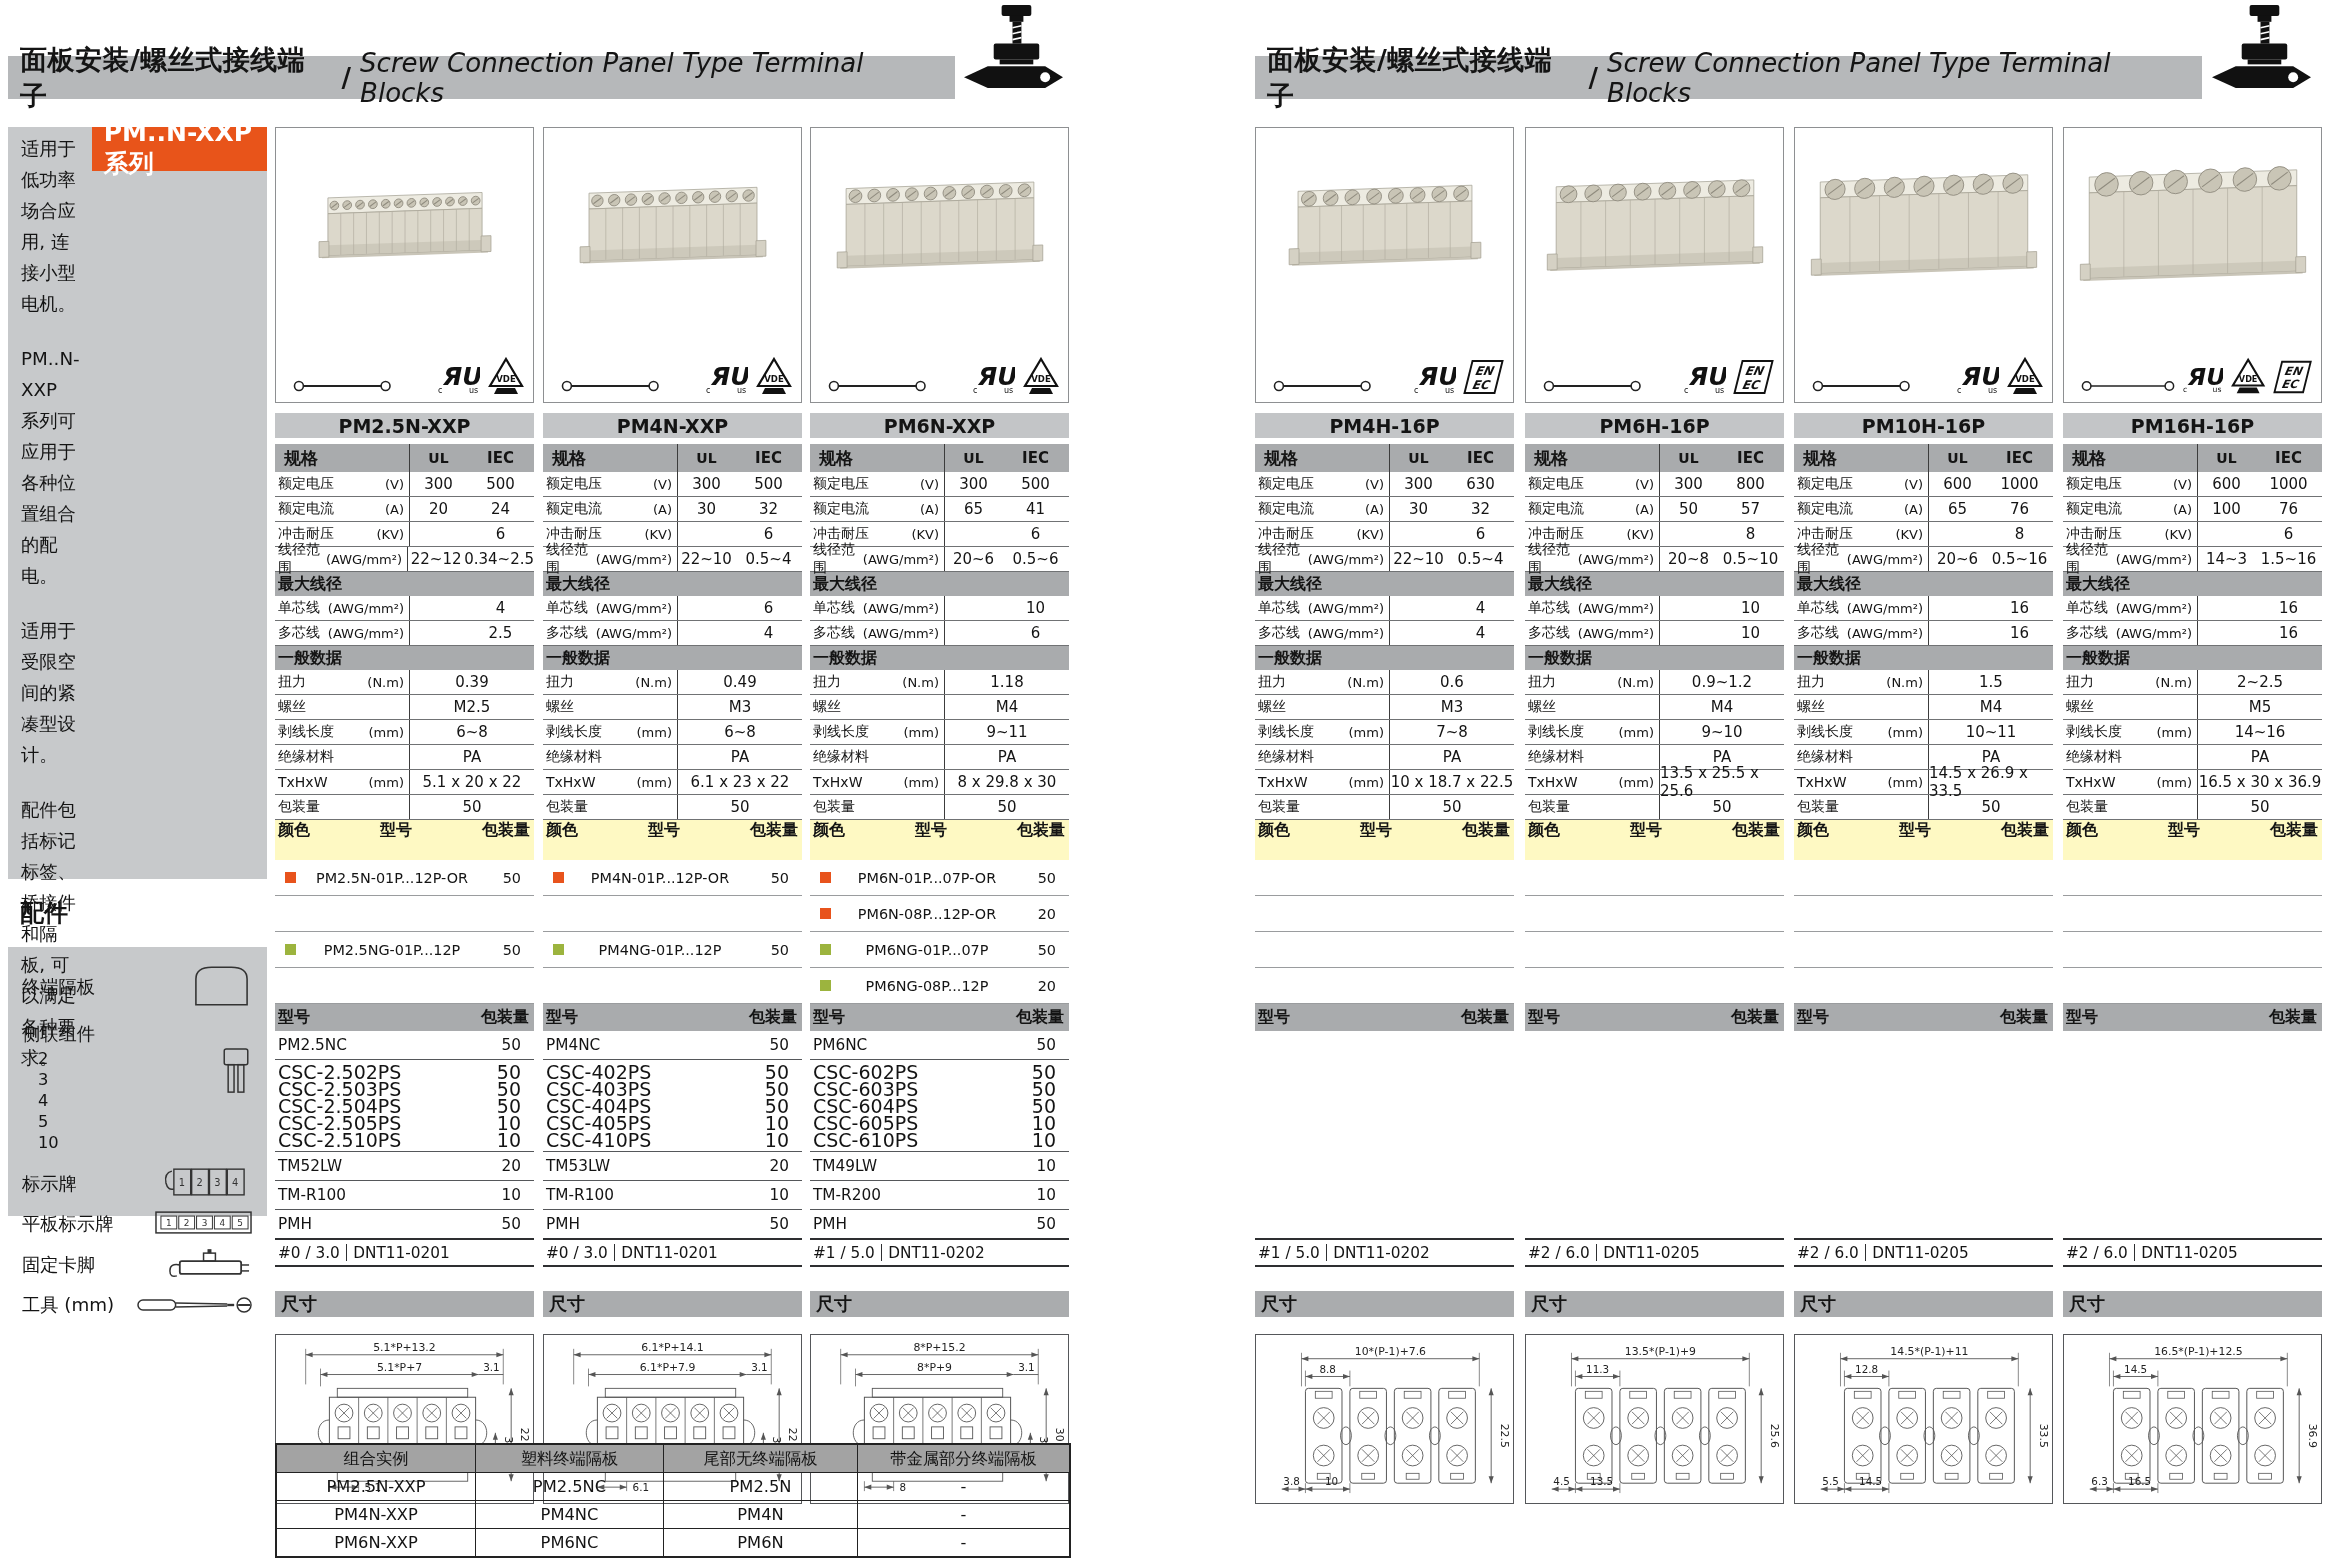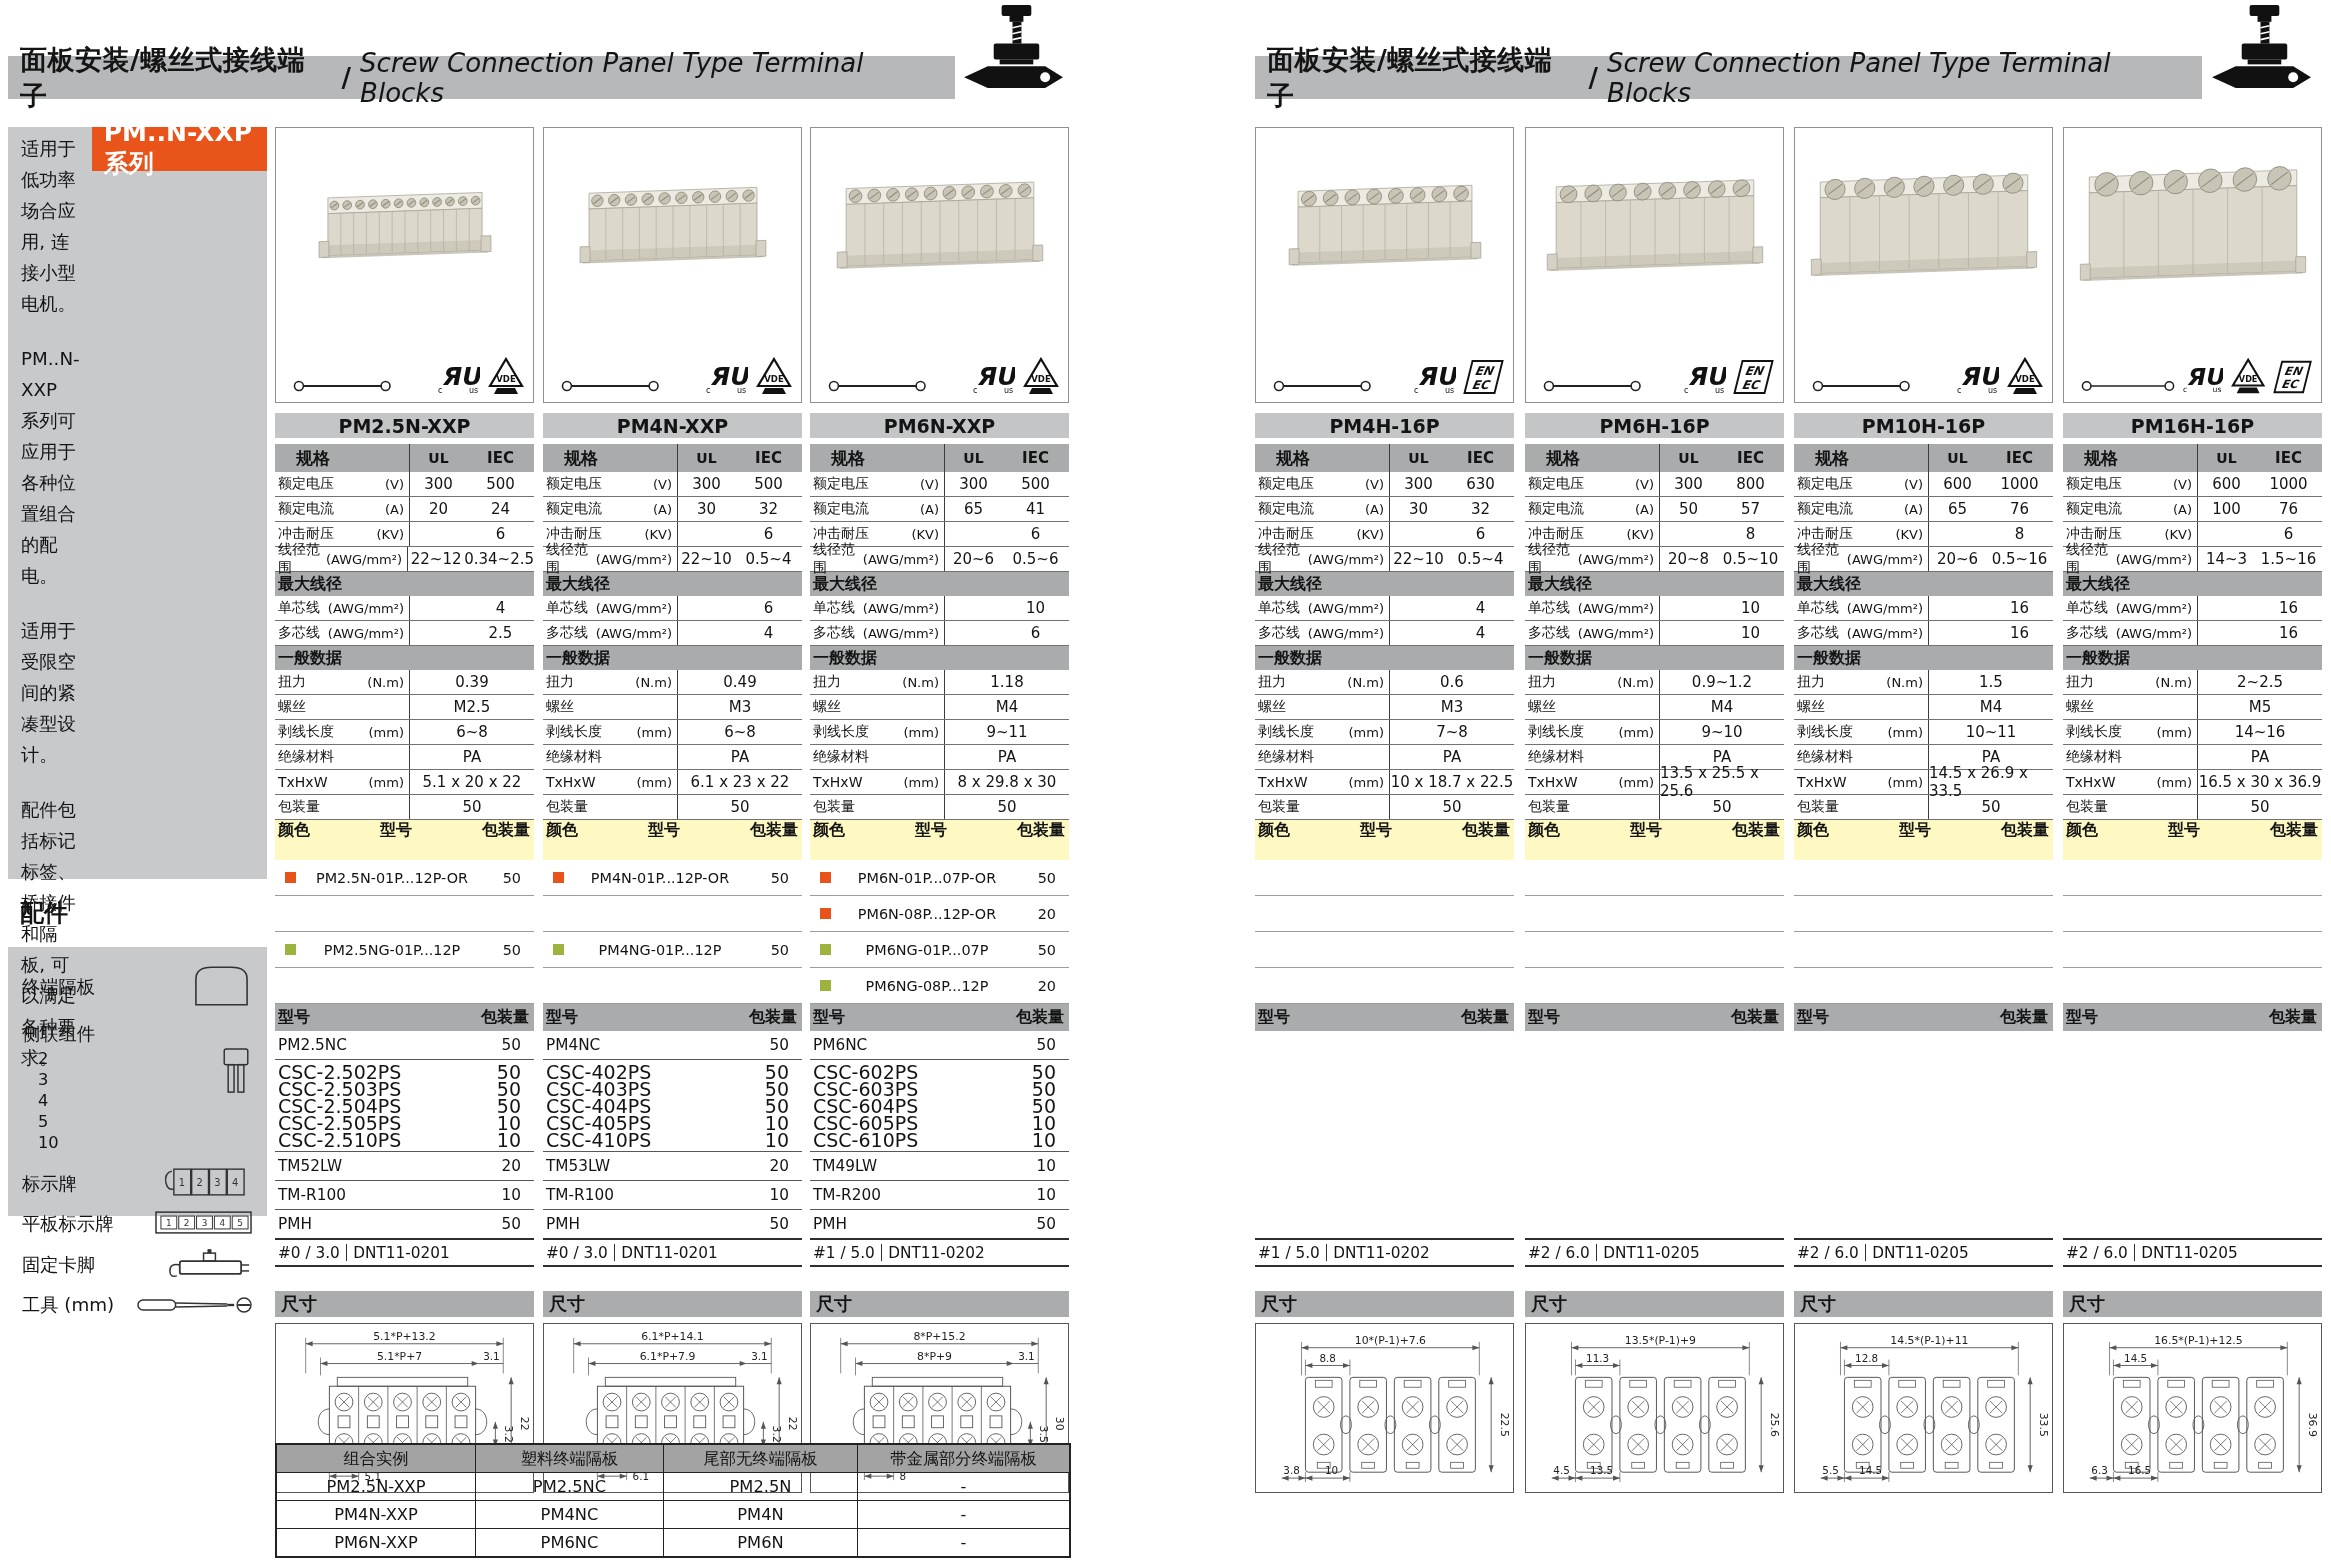--- a/index.html
+++ b/index.html
@@ -34,21 +34,21 @@
   
   .col{position:absolute;top:127px;width:259px;box-sizing:border-box}
   .photo-box{height:276px;border:1.5px solid #8e9092;background:#fff;position:relative;box-sizing:border-box;overflow:hidden}
   .photo-box svg.pp{position:absolute;left:50%;top:6px;transform:translateX(-50%)}
   .cert-row{position:absolute;bottom:7px;left:10px;right:8px;display:flex;align-items:flex-end}
   .cert-row .spacer{flex:1}
   .cert-row svg{margin-left:7px}
   .model-header{margin-top:10px;height:25px;background:#c3c5c7;font-weight:bold;font-size:19px;display:flex;align-items:center;justify-content:center;box-sizing:border-box}
   .spec{margin-top:6px}
   .shead3{height:28px;background:#a9abad;display:flex;align-items:stretch;font-weight:bold;box-sizing:border-box}
-  .shead3 .lab{width:135px;display:flex;align-items:center;padding-left:21px;font-size:17px;border-right:1.5px solid #3c3c3c;box-sizing:border-box}
+  .shead3 .lab{width:135px;display:flex;align-items:center;padding-left:9px;font-size:17px;border-right:1.5px solid #3c3c3c;box-sizing:border-box}
   .shead3 .sul{width:57px;display:flex;align-items:center;justify-content:center;font-size:14px}
   .shead3 .siec{flex:1;display:flex;align-items:center;justify-content:center;font-size:15px}
   .srow{height:25px;display:flex;align-items:stretch;border-bottom:1px solid #707274;font-size:15px;box-sizing:border-box}
   .srow .lab{width:135px;display:flex;align-items:center;justify-content:space-between;padding:0 5px 0 3px;border-right:1.5px solid #3c3c3c;box-sizing:border-box}
   .srow .lab .l{font-size:14px}
   .srow .lab .u{font-size:13px}
   .srow .sul{width:57px;display:flex;align-items:center;justify-content:center}
   .srow .siec{flex:1;display:flex;align-items:center;justify-content:center}
   .srow .sval{flex:1;display:flex;align-items:center;justify-content:center}
   .shead{height:24px;background:#a9abad;font-weight:bold;font-size:16px;display:flex;align-items:center;padding-left:3px;box-sizing:border-box}
@@ -61,21 +61,21 @@
   .crow .cmodel{flex:1;text-align:center}
   .crow .cqty{width:46px;text-align:right;padding-right:13px;box-sizing:border-box}
   .mbar{height:27px;background:#a9abad;font-weight:bold;font-size:16px;display:flex;align-items:center;justify-content:space-between;padding:0 5px 0 3px;box-sizing:border-box}
   .marea{height:207px;box-sizing:border-box}
   .mgroup{border-bottom:1.5px solid #55575a;padding:3px 0}
   .mrow{height:22px;display:flex;align-items:center;justify-content:space-between;padding:0 13px 0 3px;font-size:15.3px}
   .mrow.sm{height:17px;font-size:19px}
   .trow{height:29px;border-top:2.5px solid #2e2f31;border-bottom:2.5px solid #2e2f31;display:flex;align-items:center;font-size:15.3px;padding-left:3px;box-sizing:border-box}
   .trow .vbar{width:1.5px;height:17px;background:#2e2f31;margin:0 6px}
   .dhead{margin-top:24px;height:26px;background:#aaacae;font-weight:bold;font-size:18px;display:flex;align-items:center;padding-left:6px;box-sizing:border-box}
-  .dbox{margin-top:6px;height:170px;border:1.5px solid #55575a;background:#fff;box-sizing:border-box}
+  .dbox{margin-top:17px;height:170px;border:1.5px solid #55575a;background:#fff;box-sizing:border-box}
   
   #btable{position:absolute;left:275px;top:1443px;width:796px;border:2px solid #222;box-sizing:border-box}
   .btr{display:flex;height:27px}
   .btr + .btr{border-top:1.5px solid #222}
   .btr.hd{background:#a3a3a3}
   .btc{display:flex;align-items:center;justify-content:center;font-size:16.3px;box-sizing:border-box}
   .btc + .btc{border-left:1.5px solid #222}
   .w0{width:198px}.w1{width:188px}.w2{width:194px}.w3{flex:1}
 </style>
 </head>

